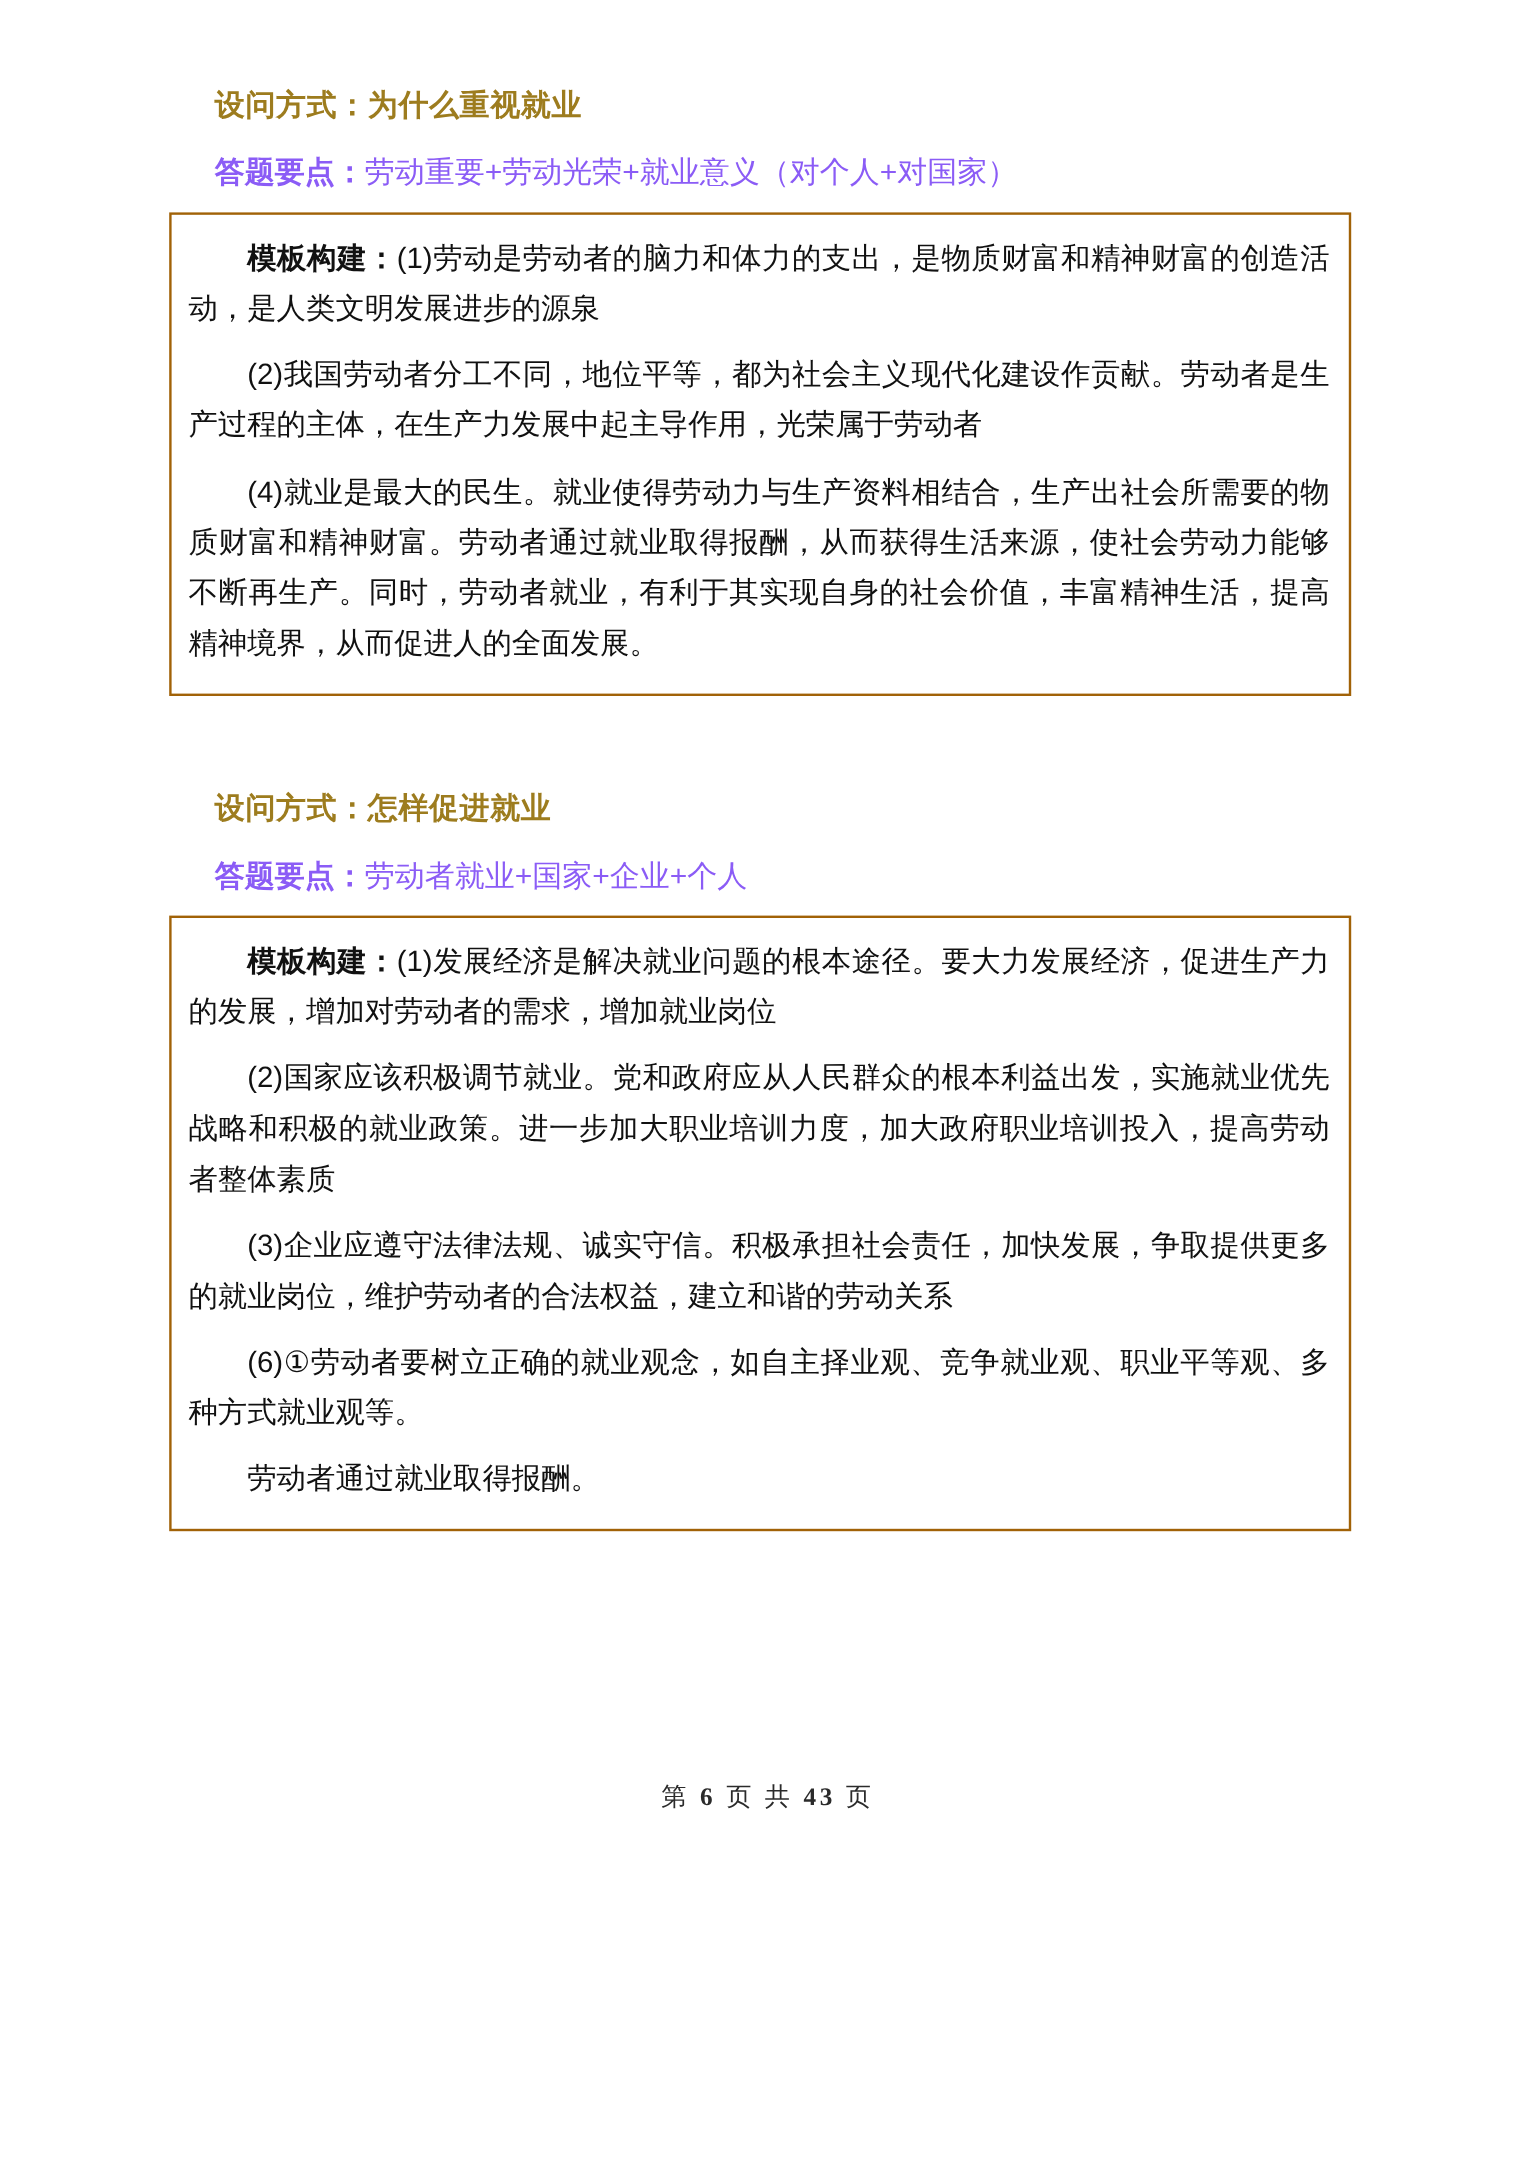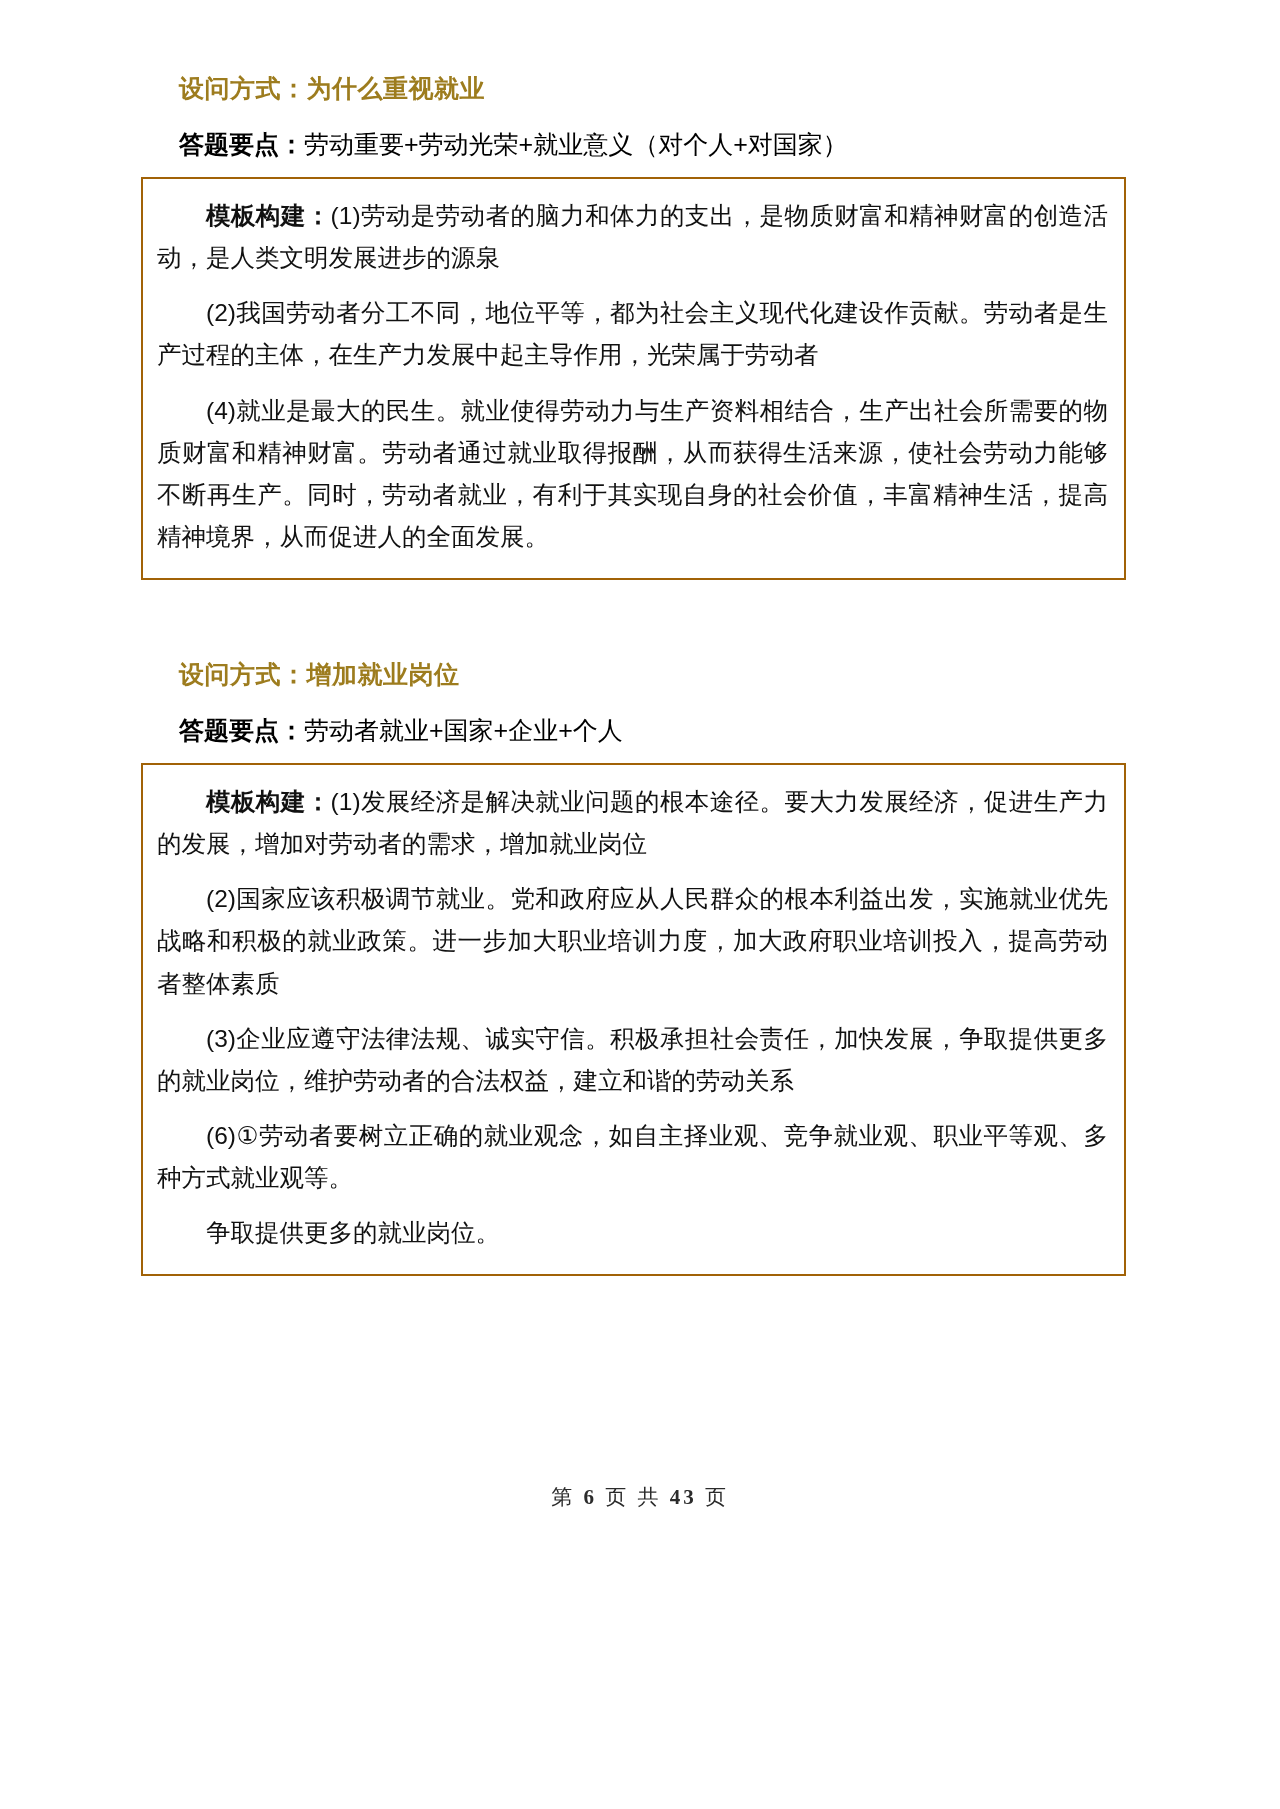--- a/index.html
+++ b/index.html
@@ -41,21 +41,21 @@
   }
   .sec-head .gold-label { color: #9d7c1e; }
   .sec-head .gold-colon { color: #9d7c1e; }
   .sec-head .gold-body  { color: #9d7c1e; }
 
   
   .keypoints {
     font-size: 25px;
     line-height: 1.5;
     margin: 18px 0 14px 38px;
-    color: #000000;
+    color: #8b5cf6;
     white-space: nowrap;
   }
   .keypoints .kp-label {
     font-weight: bold;
   }
   .keypoints .kp-body {
     font-weight: normal;
   }
 
   
@@ -119,33 +119,33 @@
         <p class="first"><span class="tpl-label">模板构建</span><span class="tpl-label">：</span><span>(1)劳动是劳动者的脑力和体力的支出，是物质财富和精神财富的创造活动，是人类文明发展进步的源泉</span></p>
         <p class="sub">(2)我国劳动者分工不同，地位平等，都为社会主义现代化建设作贡献。劳动者是生产过程的主体，在生产力发展中起主导作用，光荣属于劳动者</p>
         <p class="sub">(4)就业是最大的民生。就业使得劳动力与生产资料相结合，生产出社会所需要的物质财富和精神财富。劳动者通过就业取得报酬，从而获得生活来源，使社会劳动力能够不断再生产。同时，劳动者就业，有利于其实现自身的社会价值，丰富精神生活，提高精神境界，从而促进人的全面发展。</p>
       </div>
     </div>
 
     <div class="sec-gap"></div>
 
     <div class="section">
       <div class="sec-head">
-        <span class="gold-label">设问方式</span><span class="gold-colon">：</span><span class="gold-body">增加就业岗位</span>
+        <span class="gold-label">设问方式</span><span class="gold-colon">：</span><span class="gold-body">怎样促进就业</span>
       </div>
 
       <div class="keypoints">
         <span class="kp-label">答题要点</span><span class="kp-label">：</span><span class="kp-body">劳动者就业+国家+企业+个人</span>
       </div>
 
       <div class="tpl-box">
         <p class="first"><span class="tpl-label">模板构建</span><span class="tpl-label">：</span><span>(1)发展经济是解决就业问题的根本途径。要大力发展经济，促进生产力的发展，增加对劳动者的需求，增加就业岗位</span></p>
         <p class="sub">(2)国家应该积极调节就业。党和政府应从人民群众的根本利益出发，实施就业优先战略和积极的就业政策。进一步加大职业培训力度，加大政府职业培训投入，提高劳动者整体素质</p>
         <p class="sub">(3)企业应遵守法律法规、诚实守信。积极承担社会责任，加快发展，争取提供更多的就业岗位，维护劳动者的合法权益，建立和谐的劳动关系</p>
         <p class="sub">(6)①劳动者要树立正确的就业观念，如自主择业观、竞争就业观、职业平等观、多种方式就业观等。</p>
-        <p class="sub">争取提供更多的就业岗位。</p>
+        <p class="sub">劳动者通过就业取得报酬。</p>
       </div>
     </div>
 
   </div>
 
   <div class="footer">
     <span>第</span>
     <b>6</b>
     <span>页 共</span>
     <b>43</b>

